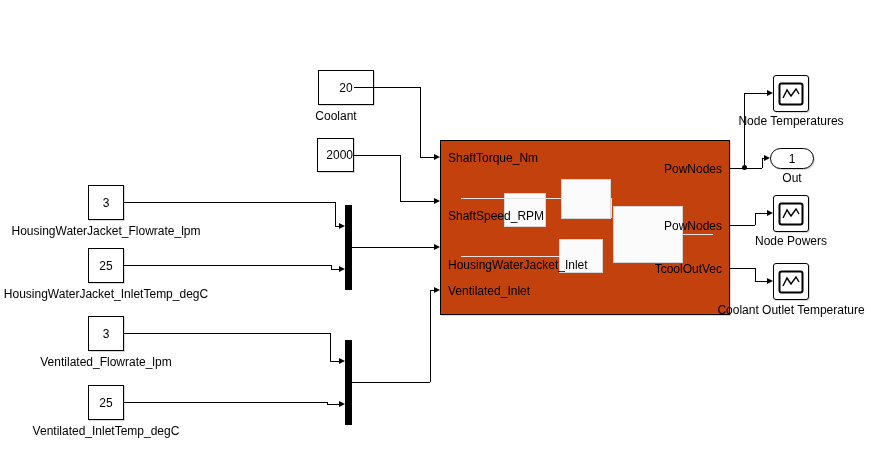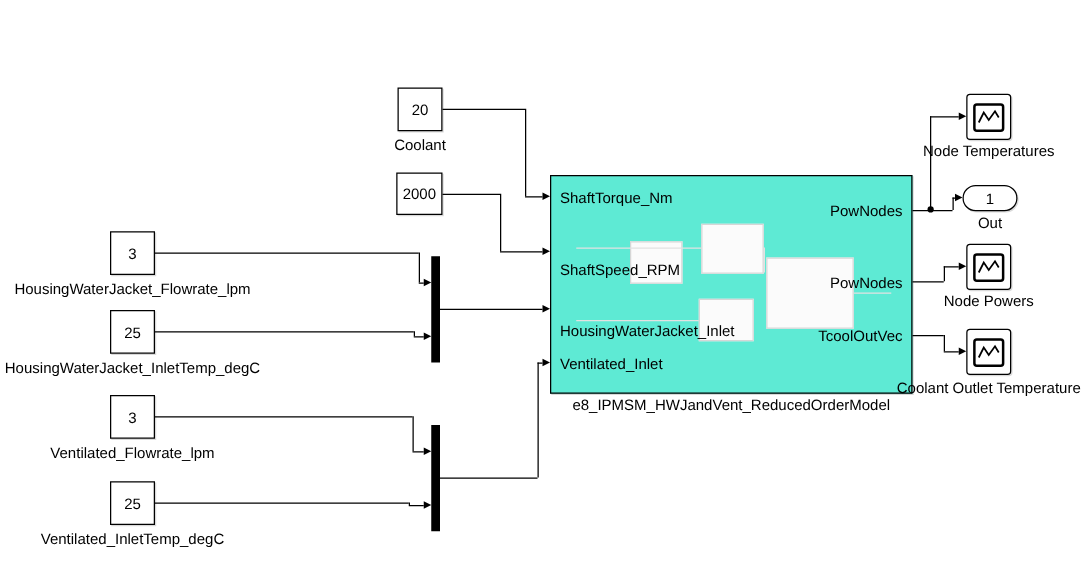--- a/index.html
+++ b/index.html
@@ -9,21 +9,21 @@
 
   .blk {
     position:absolute; background:#fff; border:1px solid #000;
     display:flex; align-items:center; justify-content:center;
     font-size:12px; box-shadow:1px 1px 0 rgba(0,0,0,0.15);
   }
   .lbl { position:absolute; font-size:12px; text-align:center; white-space:nowrap; }
 
   .subsystem {
     position:absolute; left:440px; top:140px; width:290px; height:175px;
-    background:#5eead4; border:1px solid #000; box-shadow:1px 1px 0 rgba(0,0,0,0.15);
+    background:#c2410c; border:1px solid #000; box-shadow:1px 1px 0 rgba(0,0,0,0.15);
   }
   .portlbl { position:absolute; font-size:12px; white-space:nowrap; line-height:14px; background:transparent; }
   .portlbl.in { left:7px; }
   .portlbl.out { right:7px; }
 
   .ghost-rect { position:absolute; border:1px solid #d6d6d6; background:#fbfbfb; }
   .ghost-line { position:absolute; background:#e2e2e2; }
   .ghost-line.h { height:1px; } .ghost-line.v { width:1px; }
 
   .wire { position:absolute; background:#000; }
@@ -49,26 +49,26 @@
     position:absolute; width:36px; height:37px; background:#fff; border:1px solid #000;
     border-radius:3px; display:flex; align-items:center; justify-content:center;
     box-shadow:1px 1px 0 rgba(0,0,0,0.15);
   }
 </style>
 </head>
 <body>
 
 <div class="canvas">
 
-  <div class="blk" style="left:318px; top:70px; width:36px; height:35px;">
+  <div class="blk" style="left:318px; top:70px; width:56px; height:35px;">
     <span>20</span>
   </div>
   <div class="lbl" style="left:256px; top:109px; width:160px;">Coolant</div>
 
-  <div class="blk" style="left:317px; top:138px; width:37px; height:34px;">
+  <div class="blk" style="left:317px; top:138px; width:37px; height:34px;justify-content:flex-end;">
     <span>2000</span>
   </div>
 
   <div class="blk" style="left:88px; top:185px; width:36px; height:35px;">
     <span>3</span>
   </div>
   <div class="lbl" style="left:-34px; top:224px; width:280px;">HousingWaterJacket_Flowrate_lpm</div>
 
   <div class="blk" style="left:88px; top:248px; width:36px; height:35px;">
     <span>25</span>
@@ -101,21 +101,20 @@
 
     <div class="portlbl in" style="top:10px;">ShaftTorque_Nm</div>
     <div class="portlbl in" style="top:68px;">ShaftSpeed_RPM</div>
     <div class="portlbl in" style="top:100px;margin-top:17px;">HousingWaterJacket_Inlet</div>
     <div class="portlbl in" style="top:143px;">Ventilated_Inlet</div>
 
     <div class="portlbl out" style="top:21px;">PowNodes</div>
     <div class="portlbl out" style="top:78px;">PowNodes</div>
     <div class="portlbl out" style="top:121px;">TcoolOutVec</div>
   </div>
-  <div class="lbl" style="left:435px; top:317px; width:300px;">e8_IPMSM_HWJandVent_ReducedOrderModel</div>
 
   <div class="scope" style="left:773px; top:75px;">
     <svg width="26" height="24" viewBox="0 0 26 24">
       <rect x="1.5" y="1.5" width="23" height="21" rx="2" fill="#fff" stroke="#000" stroke-width="2"></rect>
       <polyline points="5,16 9,8 13,14 18,7 21,12" fill="none" stroke="#000" stroke-width="1.4"></polyline>
     </svg>
   </div>
   <div class="lbl" style="left:691px; top:114px; width:200px;">Node Temperatures</div>
 
   <div class="scope" style="left:773px; top:195px;">

